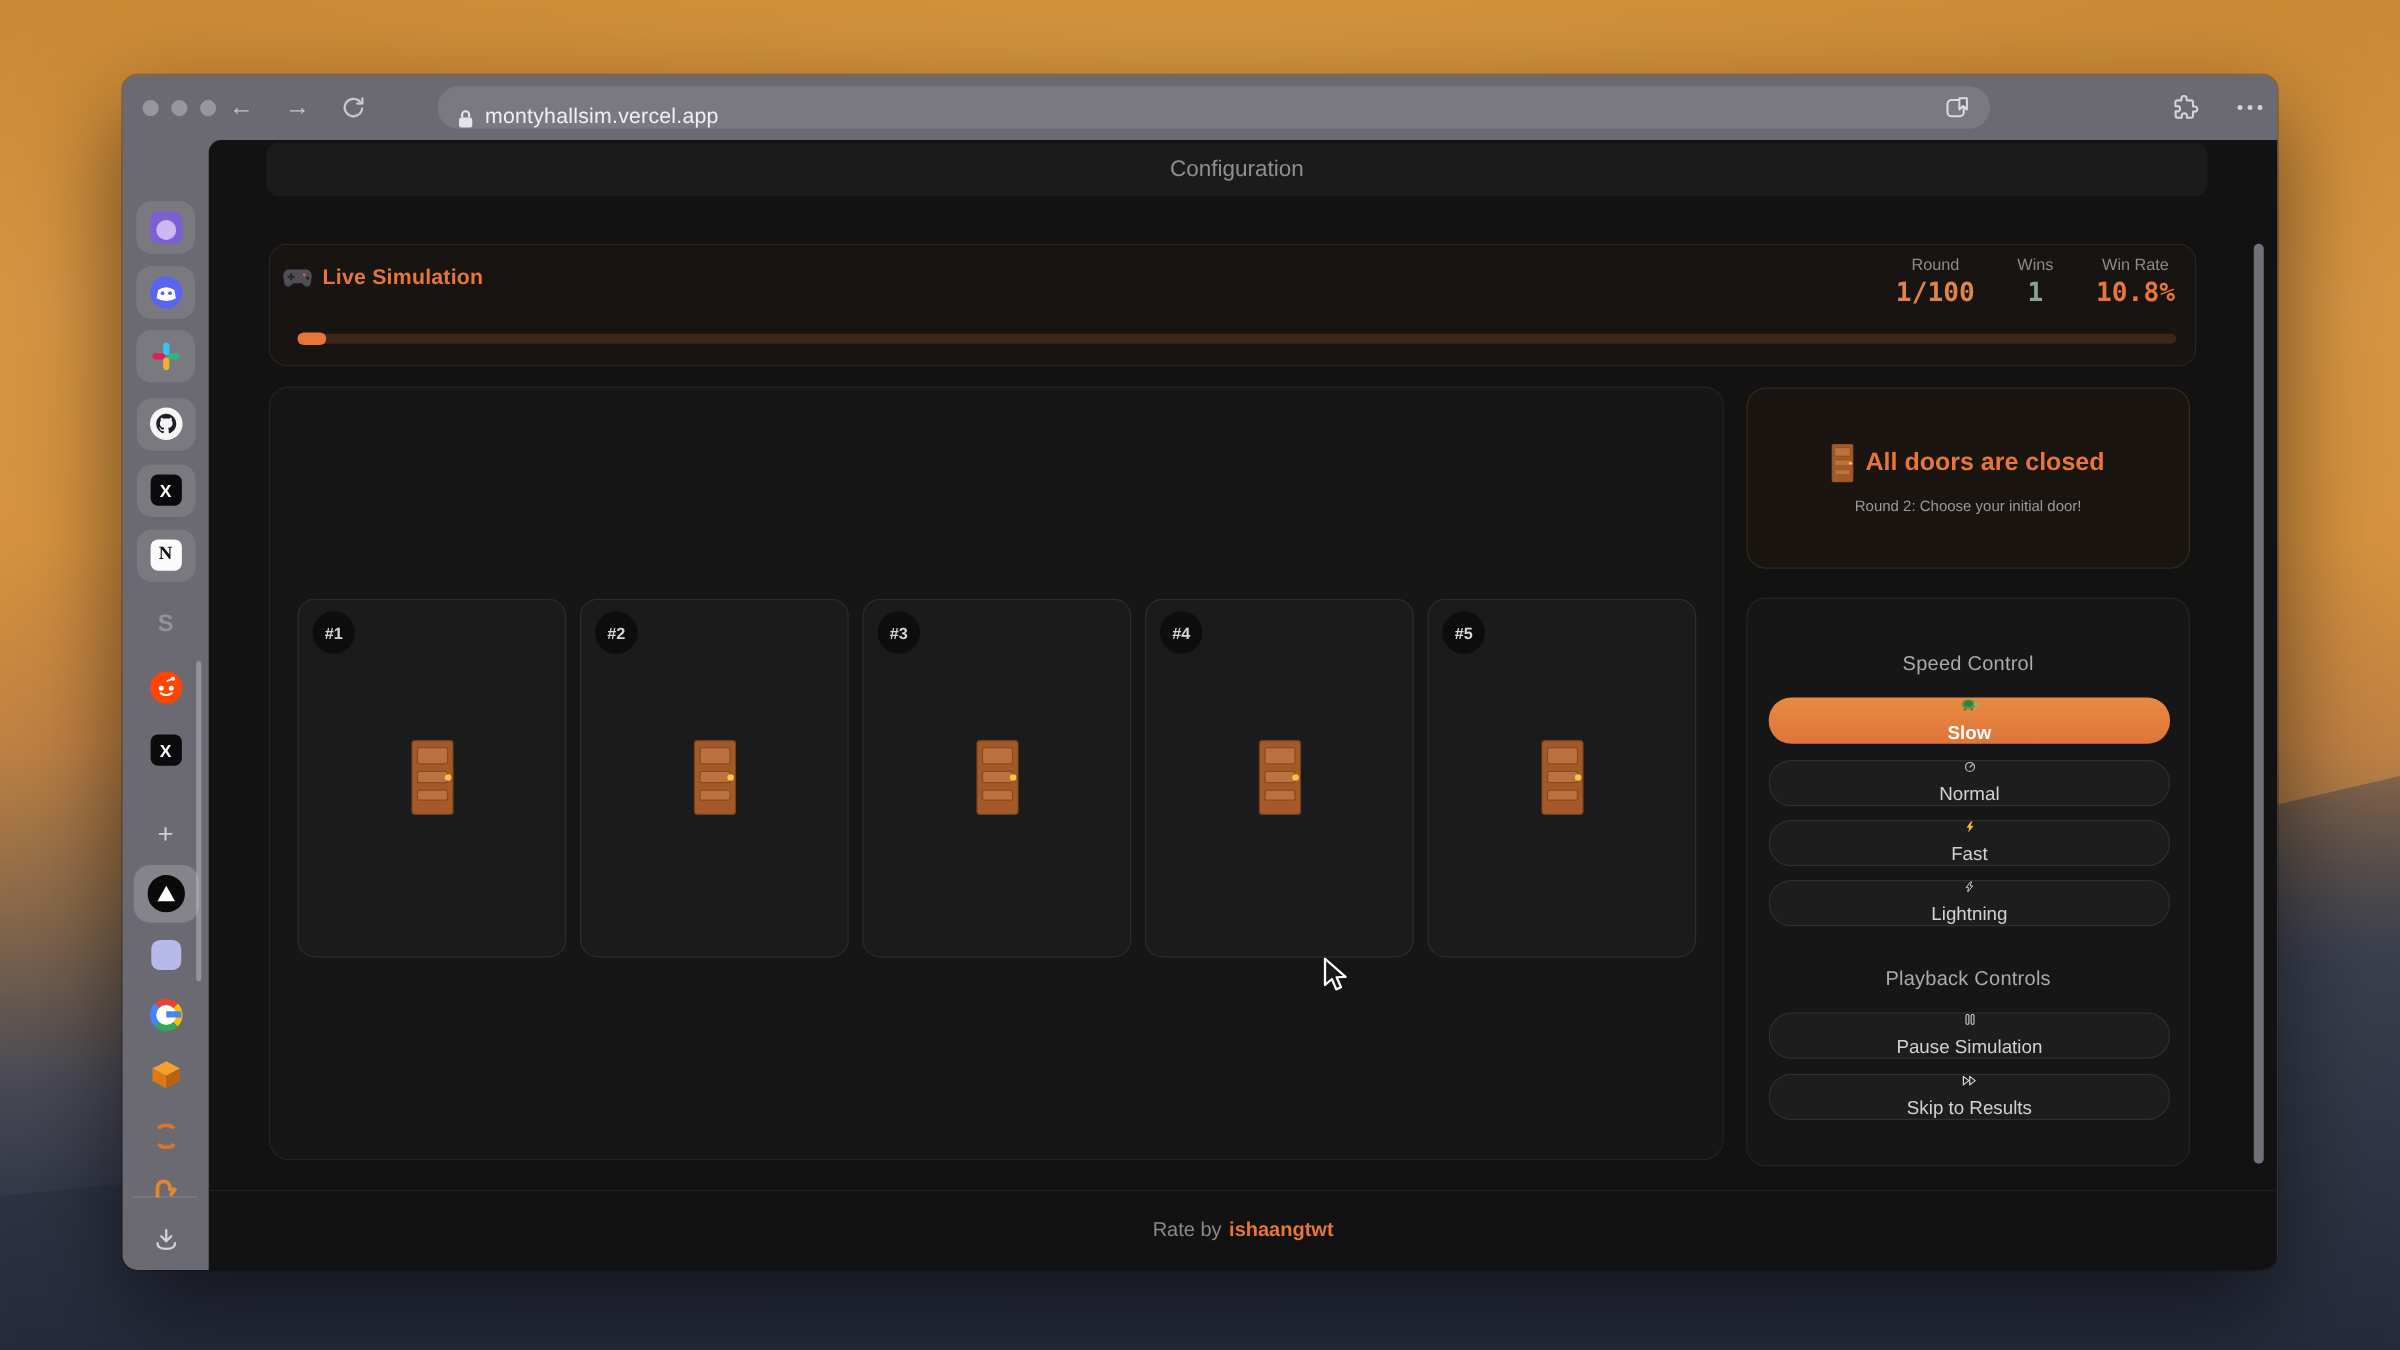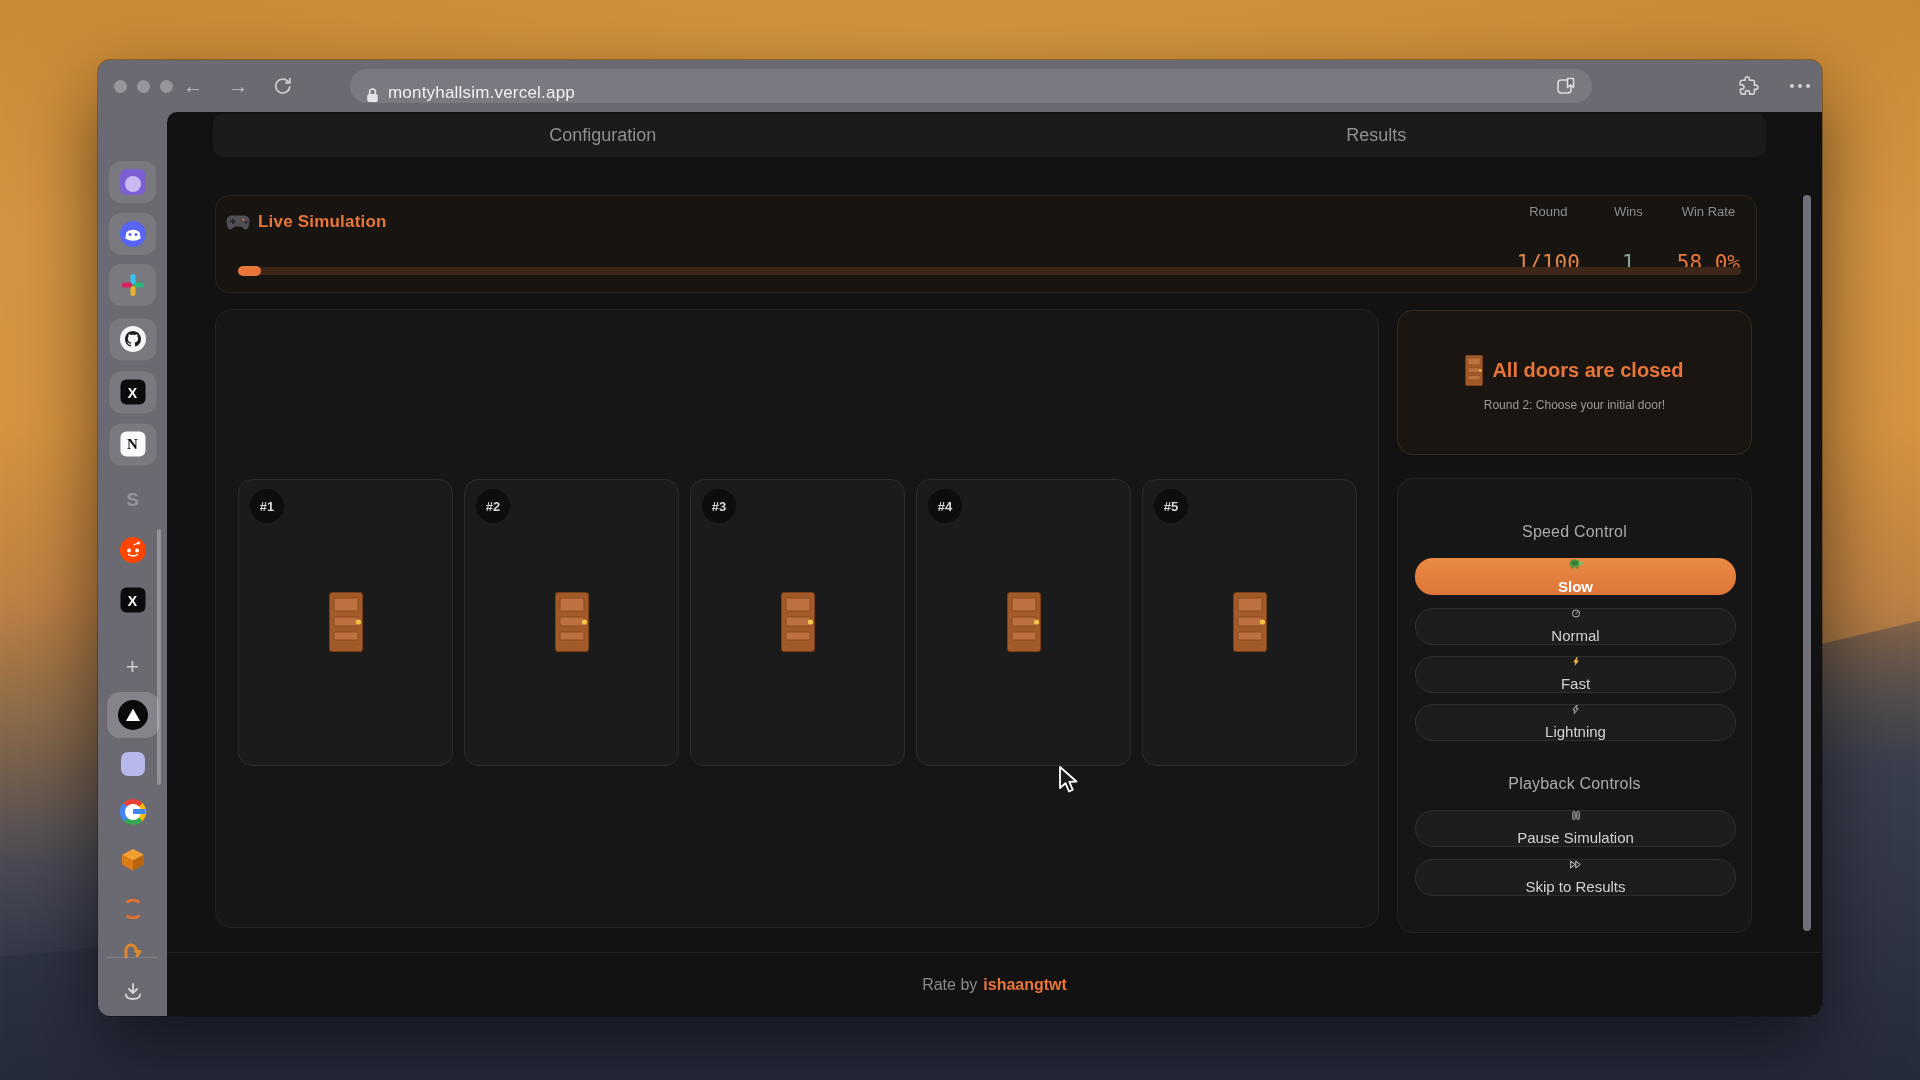--- a/index.html
+++ b/index.html
@@ -65,21 +65,21 @@
   .tabbar { position:absolute; left:46px; top:2px; width:1553px; height:43px; background:#1b1b1b; border-radius:10px; display:flex; padding:3px; }
   .tab { flex:1; display:flex; align-items:center; justify-content:center; font-size:18px; color:#8f8f8f; border-radius:8px; }
   .tab.active { background:#272727; color:#ececec; box-shadow:0 1px 2px rgba(0,0,0,.4); }
 
   .livecard { position:absolute; left:48px; top:83px; width:1542px; height:98px; background:#181411; border:1px solid #2c241c; border-radius:14px; }
   .live-head { position:absolute; left:10px; top:16px; display:flex; align-items:center; gap:8px; }
   .live-title { font-size:17px; font-weight:700; color:#e8763a; letter-spacing:.2px; }
   .stats { position:absolute; right:16px; top:8px; display:flex; gap:34px; }
   .stat { display:flex; flex-direction:column; align-items:center; }
   .stat-label { font-size:13px; color:#8c8c8c; margin-bottom:3px; }
-  .stat-value { font-family:"DejaVu Sans Mono", monospace; font-size:21px; font-weight:400;margin-top:29px; }
+  .stat-value { font-family:"DejaVu Sans Mono", monospace; font-size:21px; font-weight:700; }
   .v-round { color:#e08449; } .v-wins { color:#86a694; } .v-rate { color:#e8763a; }
   .progress-track { position:absolute; left:22px; top:71px; width:1503px; height:8px; background:#3e2718; border-radius:4px; }
   .progress-fill { position:absolute; left:0; top:-1px; height:10px; width:1.5%; min-width:16px; background:#e8763a; border-radius:5px; }
 
   .doorspanel { position:absolute; left:48px; top:197px; width:1164px; height:619px; background:#161616; border:1px solid #232323; border-radius:16px; }
   .doorcard { position:absolute; top:169px; width:215px; height:287px; background:#1b1b1b; border:1.5px solid #2d2d2d; border-radius:14px; }
   .door-badge { position:absolute; left:11px; top:9px; width:34px; height:34px; border-radius:50%; background:#0d0d0d; color:#d6d6d6; font-size:13px; font-weight:700; display:flex; align-items:center; justify-content:center; }
   .door-glyph { position:absolute; left:50%; top:112px; transform:translateX(-50%); }
 
   .statuscard { position:absolute; left:1230px; top:198px; width:355px; height:145px; background:#1a1510; border:1px solid #342a1d; border-radius:16px; text-align:center; }
@@ -266,21 +266,20 @@
         </svg>
       </div>
 
     <div class="sb-scroll"></div>
   </div>
 
   <div class="content">
 
     <div class="tabbar">
       <div class="tab">Configuration</div>
-      <div class="tab">Results</div>
     </div>
 
     <div class="livecard">
       <div class="live-head">
         <svg width="24" height="17" viewBox="0 0 24 16">
           <path d="M5.5 1 h13 a5 5 0 0 1 5 5.2 l-1 6.3 a2.9 2.9 0 0 1 -5 1.4 L15.3 12 h-6.6 L6.5 13.9 a2.9 2.9 0 0 1 -5 -1.4 L.5 6.2 A5 5 0 0 1 5.5 1 Z" fill="#4e4e54"></path>
           <path d="M6 4.2 h1.8 v1.8 H9.6 v1.8 H7.8 v1.8 H6 V7.8 H4.2 V6 H6 Z" fill="#26262a"></path>
           <path d="M17.3 3.6 l1.5 1.5 -1.5 1.5 -1.5 -1.5 Z" fill="#d9622b"></path>
           <circle cx="20.2" cy="8" r="1.3" fill="#26262a"></circle>
         </svg>
@@ -290,21 +289,21 @@
         <div class="stat">
           <span class="stat-label">Round</span>
           <span class="stat-value v-round">1/100</span>
         </div>
         <div class="stat">
           <span class="stat-label">Wins</span>
           <span class="stat-value v-wins">1</span>
         </div>
         <div class="stat">
           <span class="stat-label">Win Rate</span>
-          <span class="stat-value v-rate">58.0%</span>
+          <span class="stat-value v-rate">10.8%</span>
         </div>
       </div>
       <div class="progress-track">
         <div class="progress-fill" id="progress-fill" style="width: 1.5%;"></div>
       </div>
     </div>
 
     <div class="doorspanel">
       <div class="doorcard" style="left:22px">
         <span class="door-badge">#1</span>

